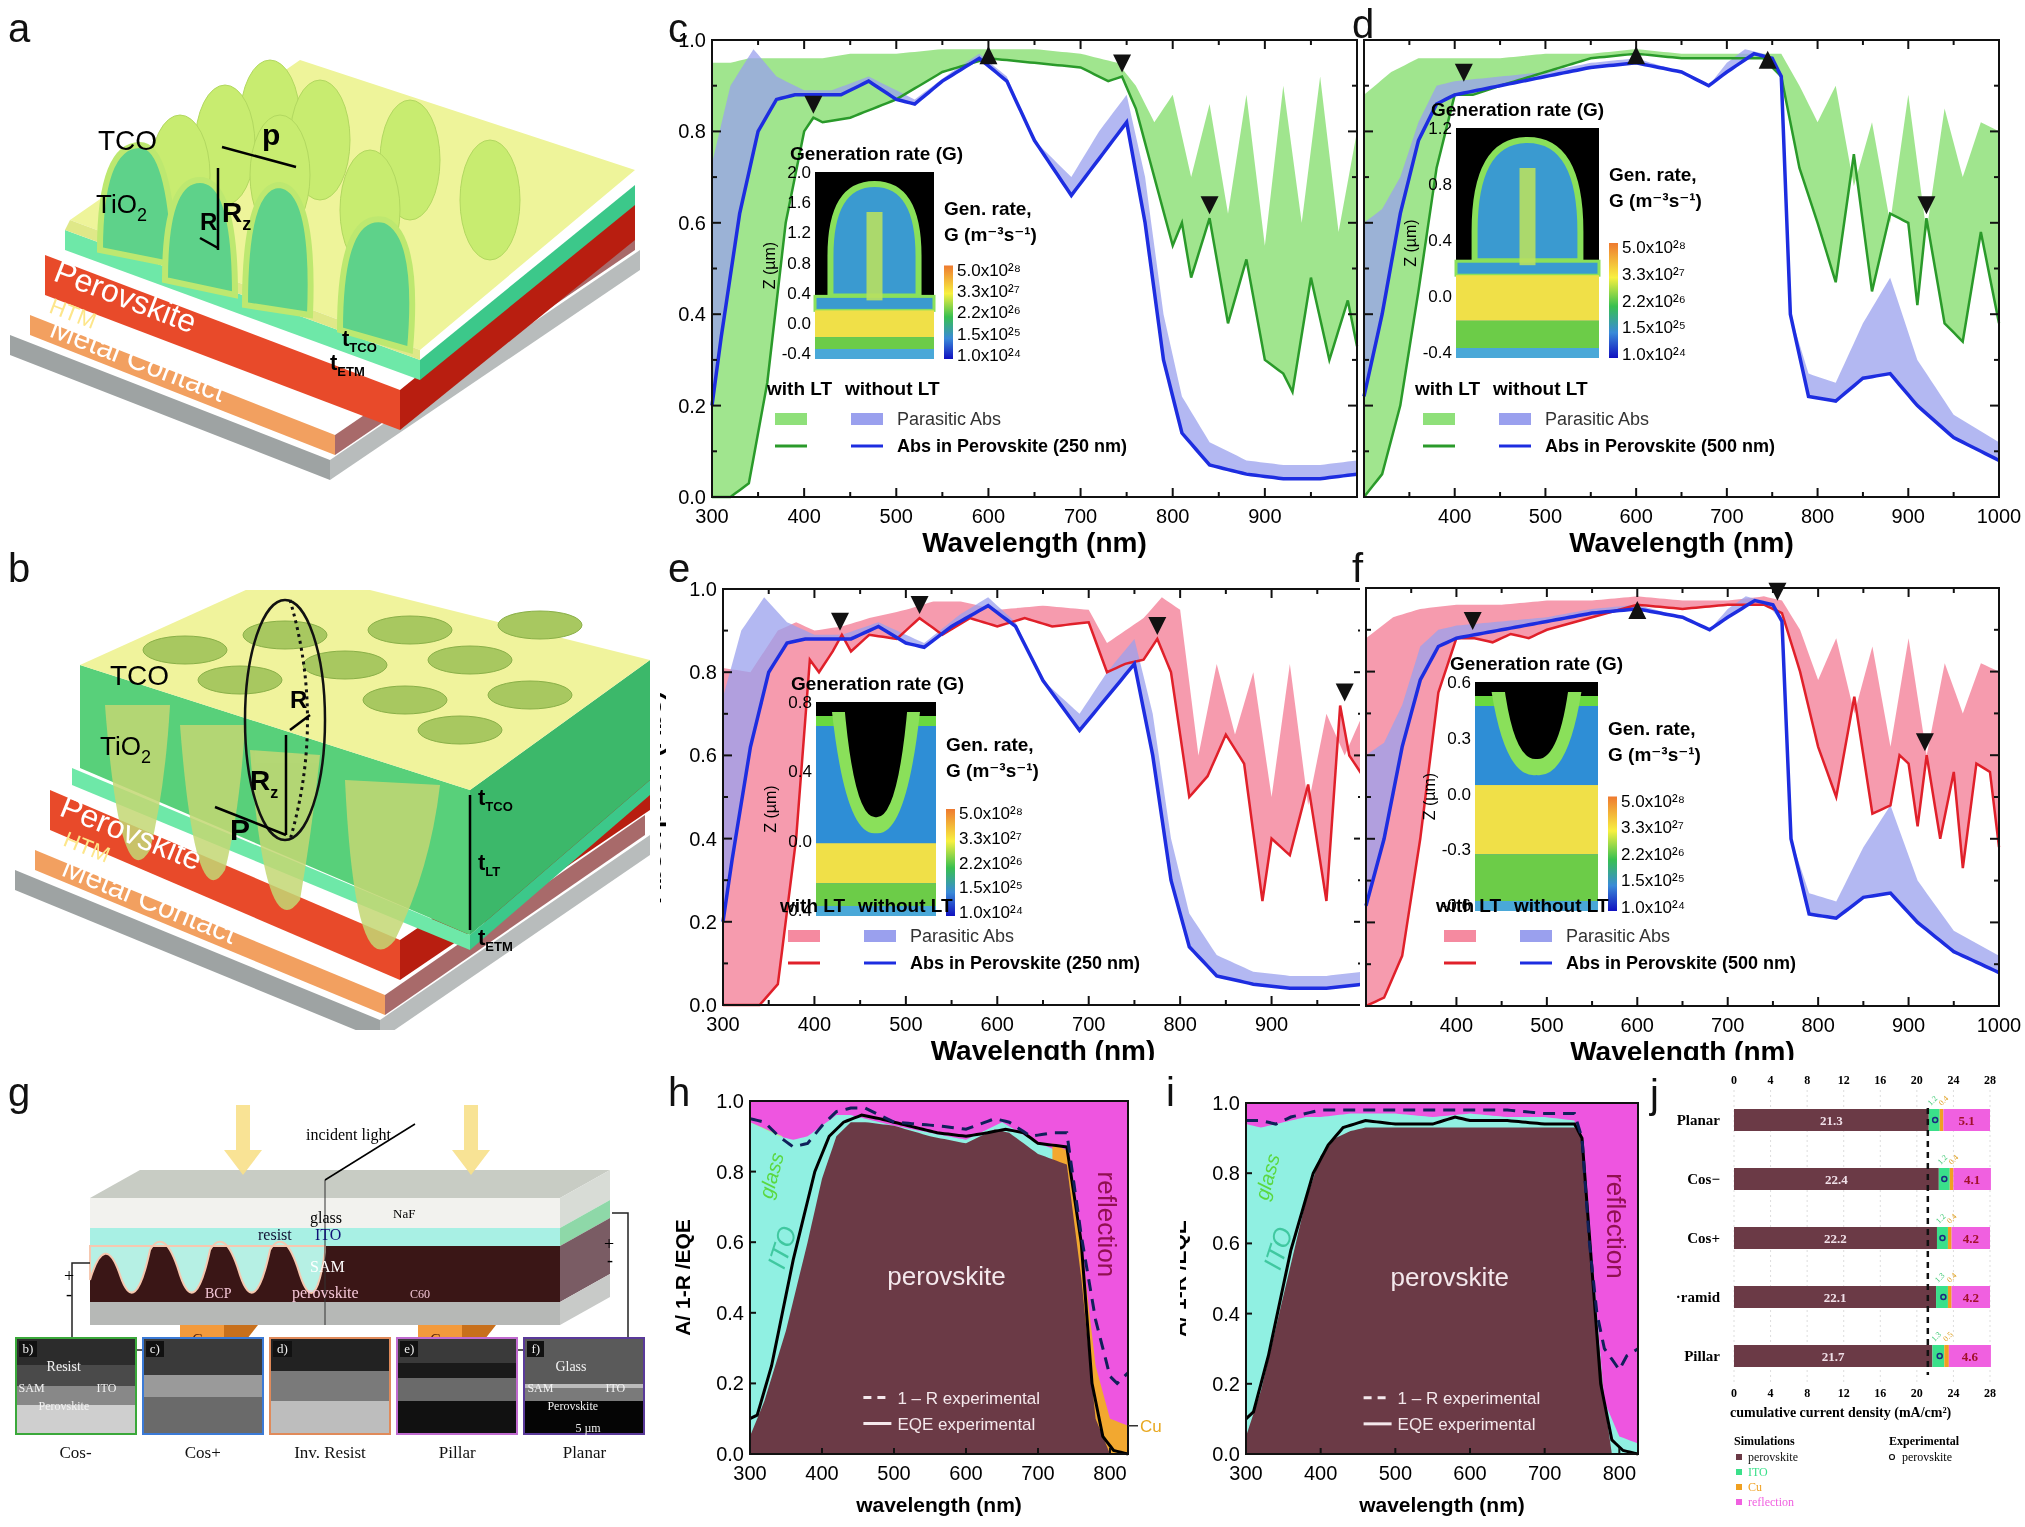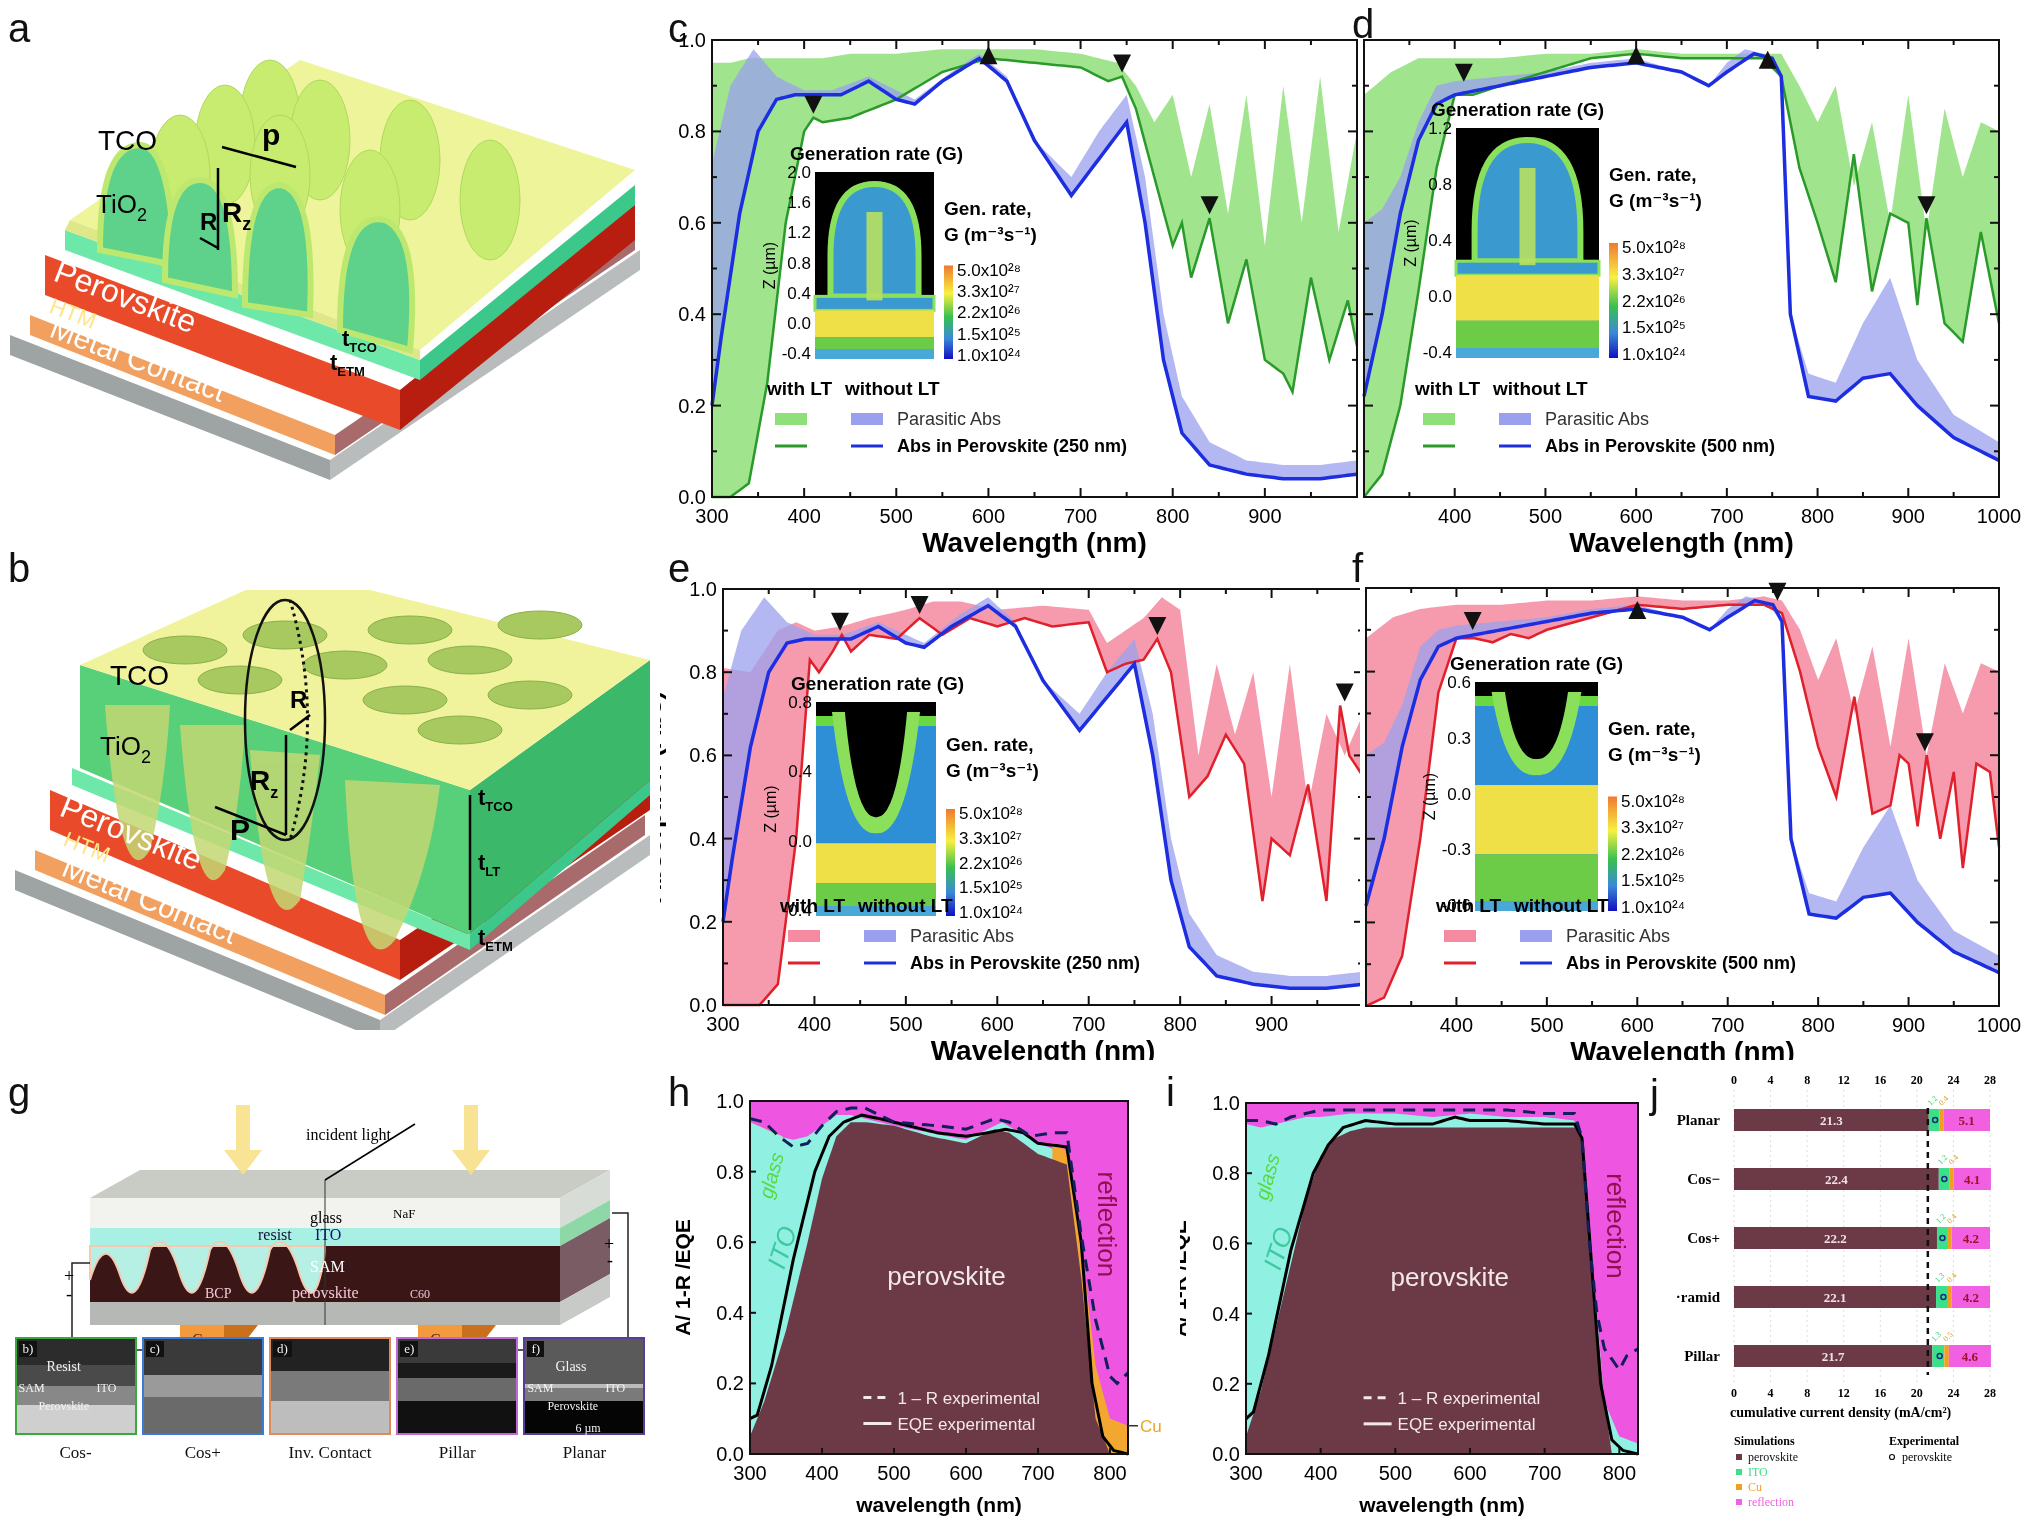--- a/index.html
+++ b/index.html
@@ -656,36 +656,36 @@
     <div style="position: relative; flex: 1 1 0%; display: flex; flex-direction: column; align-items: center;">
       <div style="width: 122px; height: 98px; border: 2px solid rgb(59, 122, 214); background: linear-gradient(rgb(58, 58, 58) 0px, rgb(58, 58, 58) 38%, rgb(154, 154, 154) 38%, rgb(154, 154, 154) 62%, rgb(106, 106, 106) 62%); position: relative; box-sizing: border-box;">
         <span style="position: absolute; left: 2px; top: 2px; background: rgb(17, 17, 17); color: rgb(238, 238, 238); font: 13px &quot;Liberation Serif&quot;, serif; padding: 0px 4px;">c)</span>
       </div>
       <div style="font: 17px &quot;Liberation Serif&quot;, serif; margin-top: 8px;">Cos+</div>
     </div>
     <div style="position: relative; flex: 1 1 0%; display: flex; flex-direction: column; align-items: center;">
       <div style="width: 122px; height: 98px; border: 2px solid rgb(224, 138, 90); background: linear-gradient(rgb(34, 34, 34) 0px, rgb(34, 34, 34) 34%, rgb(122, 122, 122) 34%, rgb(122, 122, 122) 66%, rgb(189, 189, 189) 66%); position: relative; box-sizing: border-box;">
         <span style="position: absolute; left: 2px; top: 2px; background: rgb(17, 17, 17); color: rgb(238, 238, 238); font: 13px &quot;Liberation Serif&quot;, serif; padding: 0px 4px;">d)</span>
       </div>
-      <div style="font: 17px &quot;Liberation Serif&quot;, serif; margin-top: 8px;">Inv. Contact</div>
+      <div style="font: 17px &quot;Liberation Serif&quot;, serif; margin-top: 8px;">Inv. Resist</div>
     </div>
     <div style="position: relative; flex: 1 1 0%; display: flex; flex-direction: column; align-items: center;">
       <div style="width: 122px; height: 98px; border: 2px solid rgb(192, 106, 208); background: linear-gradient(rgb(58, 58, 58) 0px, rgb(58, 58, 58) 26%, rgb(26, 26, 26) 26%, rgb(26, 26, 26) 42%, rgb(106, 106, 106) 42%, rgb(106, 106, 106) 66%, rgb(17, 17, 17) 66%); position: relative; box-sizing: border-box;">
         <span style="position: absolute; left: 2px; top: 2px; background: rgb(17, 17, 17); color: rgb(238, 238, 238); font: 13px &quot;Liberation Serif&quot;, serif; padding: 0px 4px;">e)</span>
       </div>
       <div style="font: 17px &quot;Liberation Serif&quot;, serif; margin-top: 8px;">Pillar</div>
     </div>
     <div style="position: relative; flex: 1 1 0%; display: flex; flex-direction: column; align-items: center;">
       <div style="width: 122px; height: 98px; border: 2px solid rgb(90, 58, 154); background: linear-gradient(rgb(90, 90, 90) 0px, rgb(90, 90, 90) 48%, rgb(187, 187, 187) 48%, rgb(187, 187, 187) 52%, rgb(122, 122, 122) 52%, rgb(122, 122, 122) 66%, rgb(5, 5, 5) 66%); position: relative; box-sizing: border-box;">
         <span style="position: absolute; left: 2px; top: 2px; background: rgb(17, 17, 17); color: rgb(238, 238, 238); font: 13px &quot;Liberation Serif&quot;, serif; padding: 0px 4px;">f)</span>
         <span style="position: absolute; left: 30px; top: 20px; color: rgb(242, 242, 242); font: 14px &quot;Liberation Serif&quot;, serif;">Glass</span>
         <span style="position: absolute; left: 2px; top: 42px; color: rgb(242, 242, 242); font: 12px &quot;Liberation Serif&quot;, serif;">SAM</span>
         <span style="position: absolute; left: 80px; top: 42px; color: rgb(242, 242, 242); font: 12px &quot;Liberation Serif&quot;, serif;">ITO</span>
         <span style="position: absolute; left: 22px; top: 60px; color: rgb(242, 242, 242); font: 12px &quot;Liberation Serif&quot;, serif;">Perovskite</span>
-        <span style="position: absolute; left: 50px; top: 82px; color: rgb(242, 242, 242); font: 12px &quot;Liberation Serif&quot;, serif;">6 µm</span>
+        <span style="position: absolute; left: 50px; top: 82px; color: rgb(242, 242, 242); font: 12px &quot;Liberation Serif&quot;, serif;">5 µm</span>
       </div>
       <div style="font: 17px &quot;Liberation Serif&quot;, serif; margin-top: 8px;">Planar</div>
     </div>
   </div>
 
 <svg class="abs" id="chart-h" style="left:660px;top:1060px" width="520" height="467">
     <rect x="90" y="41" width="378" height="353" fill="#ee55e0"></rect>
     <path d="M90,62.18000000000001 L122.4,76.30000000000001 L122.4,394 L90,394 Z" fill="#a8f0a0"></path>
     <path d="M90,394 L90,62.18000000000001 L93.6,63.94499999999999 L97.2,65.71000000000004 L100.8,67.47499999999997 L104.4,69.24000000000001 L108,71.005 L111.6,72.76999999999998 L115.2,74.53499999999997 L118.80000000000001,76.30000000000001 L122.4,77.1825 L126,78.065 L129.6,78.94749999999999 L133.2,79.82999999999998 L136.8,78.94749999999999 L140.4,78.065 L144,77.1825 L147.60000000000002,76.30000000000001 L151.2,73.65250000000003 L154.8,71.005 L158.39999999999998,68.35749999999996 L162,65.70999999999998 L165.60000000000002,63.0625 L169.2,60.414999999999964 L172.8,57.767499999999984 L176.39999999999998,55.120000000000005 L180,55.120000000000005 L183.60000000000002,55.120000000000005 L187.2,55.120000000000005 L190.8,55.120000000000005 L194.4,56.0025 L198,56.88499999999999 L201.60000000000002,57.76750000000004 L205.20000000000002,58.650000000000034 L208.8,59.53249999999997 L212.4,60.41500000000002 L216,61.297500000000014 L219.6,62.18000000000001 L223.20000000000002,63.0625 L226.79999999999998,63.94499999999999 L230.4,64.82749999999999 L234,65.70999999999998 L237.6,66.416 L241.20000000000002,67.12199999999996 L244.79999999999998,67.82799999999997 L248.4,68.53399999999999 L252,69.24000000000001 L255.6,69.94599999999997 L259.20000000000005,70.65199999999999 L262.79999999999995,71.358 L266.4,72.06399999999996 L270,72.76999999999998 L273.6,73.476 L277.20000000000005,74.18200000000002 L280.79999999999995,74.88799999999998 L284.4,75.594 L288,76.30000000000001 L291.6,77.00599999999997 L295.2,77.71199999999999 L298.8,78.418 L302.4,79.12399999999997 L306,79.82999999999998 L309.6,78.065 L313.20000000000005,76.30000000000001 L316.79999999999995,74.53499999999997 L320.40000000000003,72.76999999999998 L324,71.005 L327.6,69.24000000000001 L331.2,67.47500000000002 L334.8,65.71000000000004 L338.4,63.94499999999999 L342,62.18000000000001 L345.6,64.298 L349.2,66.416 L352.8,68.53400000000005 L356.40000000000003,70.65200000000004 L360,72.77000000000004 L363.59999999999997,74.88799999999998 L367.2,77.00599999999997 L370.8,79.12399999999997 L374.4,81.24200000000002 L378,83.36000000000001 L381.6,84.68375000000003 L385.2,86.0075 L388.8,87.33125000000001 L392.40000000000003,88.65500000000003 L396,89.97874999999999 L399.59999999999997,91.30250000000001 L403.20000000000005,92.62624999999997 L406.8,93.94999999999999 L410.4,120.42500000000001 L414,146.9 L417.6,173.375 L421.2,199.85 L424.8,235.14999999999998 L428.40000000000003,270.45 L432,305.75 L435.59999999999997,341.05 L439.20000000000005,351.64 L442.8,362.23 L446.4,372.82 L450,383.41 L453.6,383.41 L457.2,383.41 L460.8,383.41 L464.40000000000003,383.41 L468,383.41 L468,394 Z" fill="#90f0e2"></path>
     <path d="M392.40000000000003,394 L392.40000000000003,83.36000000000001 L396,85.125 L399.59999999999997,86.88999999999999 L403.20000000000005,88.65500000000003 L406.8,90.42000000000002 L410.4,113.36500000000001 L414,136.31 L417.6,159.255 L421.2,182.20000000000002 L424.8,213.0875 L428.40000000000003,243.975 L432,274.8625 L435.59999999999997,305.75 L439.20000000000005,318.9875 L442.8,332.225 L446.4,345.4625 L450,358.7 L453.6,360.112 L457.2,361.524 L460.8,362.936 L464.40000000000003,364.348 L468,365.76 L468,394 Z" fill="#f2a830"></path>

